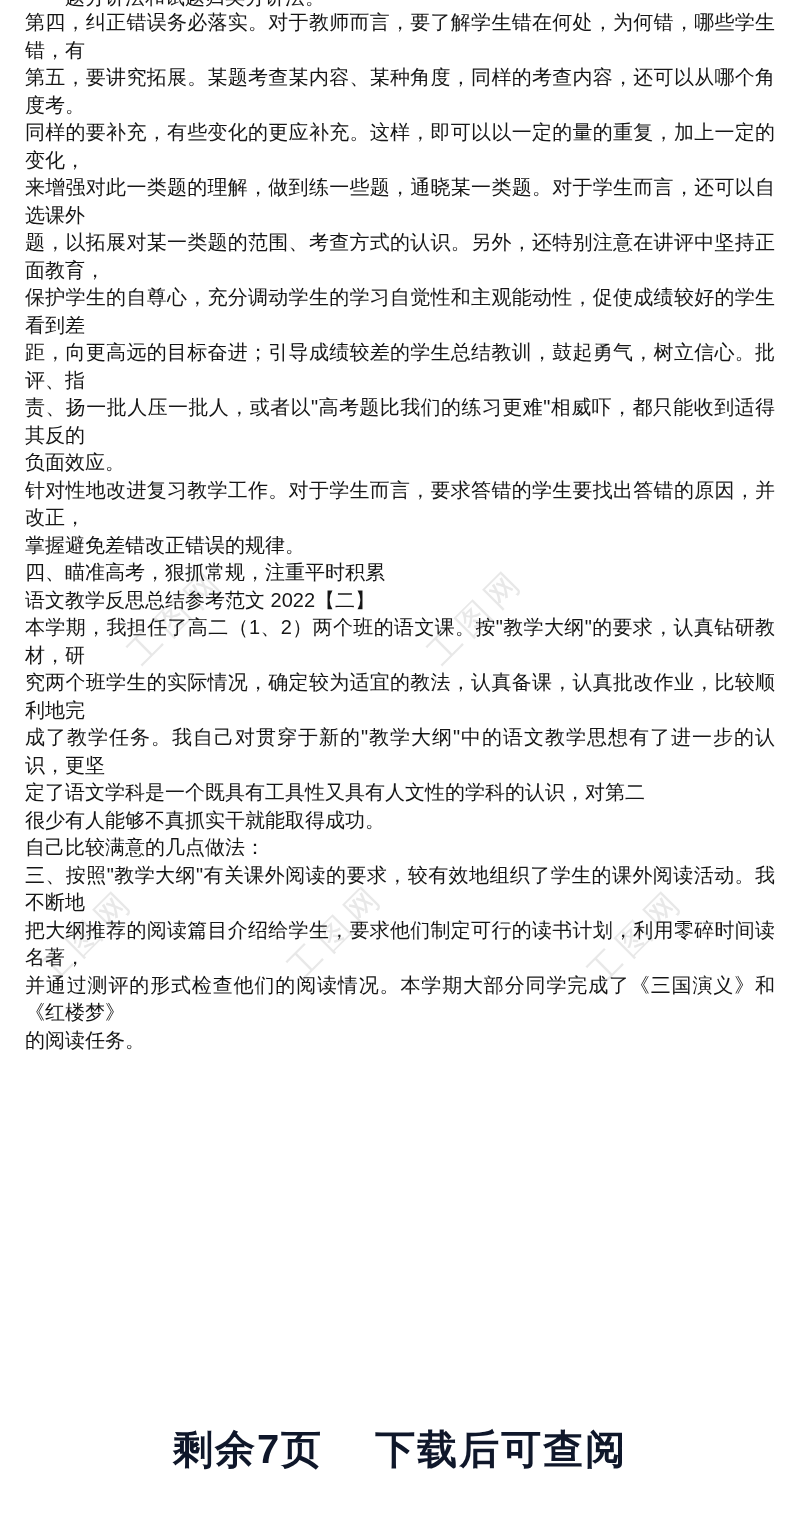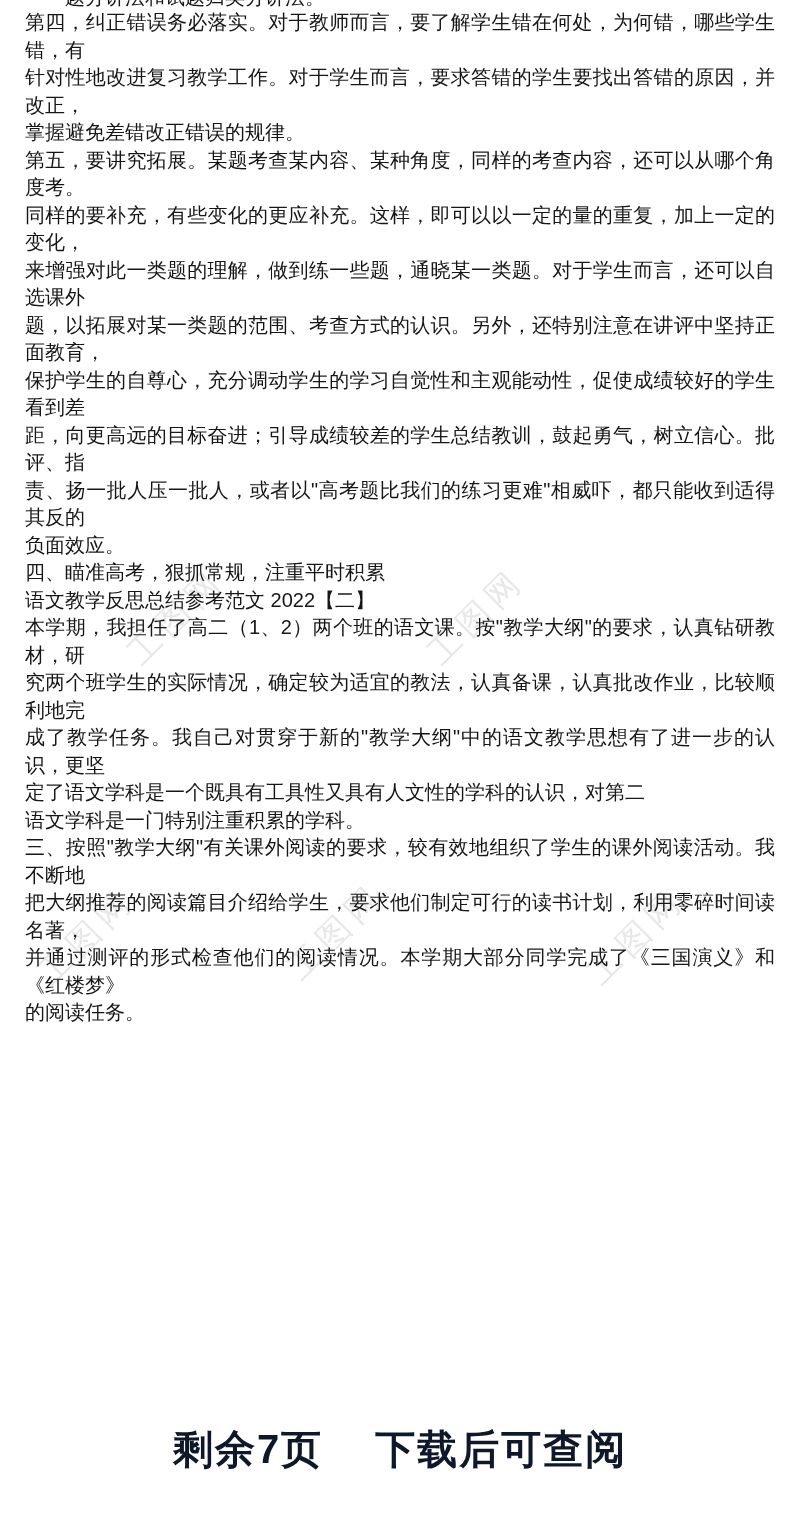--- a/index.html
+++ b/index.html
@@ -41,37 +41,38 @@
     <span class="watermark" style="left:60px;  top:950px;">工图网</span>
     <span class="watermark" style="left:310px; top:945px;">工图网</span>
     <span class="watermark" style="left:610px; top:950px;">工图网</span>
   </div>
 
   <div class="content">
     <div class="top-clip">
       <span>题分讲法和试题归类分讲法。</span>
     </div>
     <p class="para">第四，纠正错误务必落实。对于教师而言，要了解学生错在何处，为何错，哪些学生错，有</p>
-    <p class="para gap2">针对性地改进复习教学工作。对于学生而言，要求答错的学生要找出答错的原因，并改正，
-掌握避免差错改正错误的规律。</p>
     <p class="para">第五，要讲究拓展。某题考查某内容、某种角度，同样的考查内容，还可以从哪个角度考。
 同样的要补充，有些变化的更应补充。这样，即可以以一定的量的重复，加上一定的变化，
 来增强对此一类题的理解，做到练一些题，通晓某一类题。对于学生而言，还可以自选课外
 题，以拓展对某一类题的范围、考查方式的认识。另外，还特别注意在讲评中坚持正面教育，
 保护学生的自尊心，充分调动学生的学习自觉性和主观能动性，促使成绩较好的学生看到差
 距，向更高远的目标奋进；引导成绩较差的学生总结教训，鼓起勇气，树立信心。批评、指
 责、扬一批人压一批人，或者以"高考题比我们的练习更难"相威吓，都只能收到适得其反的
 负面效应。</p>
+    <p class="para gap2">针对性地改进复习教学工作。对于学生而言，要求答错的学生要找出答错的原因，并改正，
+掌握避免差错改正错误的规律。</p>
     <p class="para gap1">四、瞄准高考，狠抓常规，注重平时积累</p>
     <p class="para gap1">语文教学反思总结参考范文 2022【二】</p>
     <p class="para">本学期，我担任了高二（1、2）两个班的语文课。按"教学大纲"的要求，认真钻研教材，研
 究两个班学生的实际情况，确定较为适宜的教法，认真备课，认真批改作业，比较顺利地完
 成了教学任务。我自己对贯穿于新的"教学大纲"中的语文教学思想有了进一步的认识，更坚
 定了语文学科是一个既具有工具性又具有人文性的学科的认识，对第二</p>
-    <p class="para">语文学科是一门特别注重积累的学科。</p>
+    <p class="para">很少有人能够不真抓实干就能取得成功。</p>
+    <p class="para">自己比较满意的几点做法：</p>
     <p class="para">三、按照"教学大纲"有关课外阅读的要求，较有效地组织了学生的课外阅读活动。我不断地
 把大纲推荐的阅读篇目介绍给学生，要求他们制定可行的读书计划，利用零碎时间读名著，
 并通过测评的形式检查他们的阅读情况。本学期大部分同学完成了《三国演义》和《红楼梦》
 的阅读任务。</p>
 
   </div>
 
   <div class="footer">
     <span>剩余7页</span><span class="spacer"></span><span>下载后可查阅</span>
   </div>

